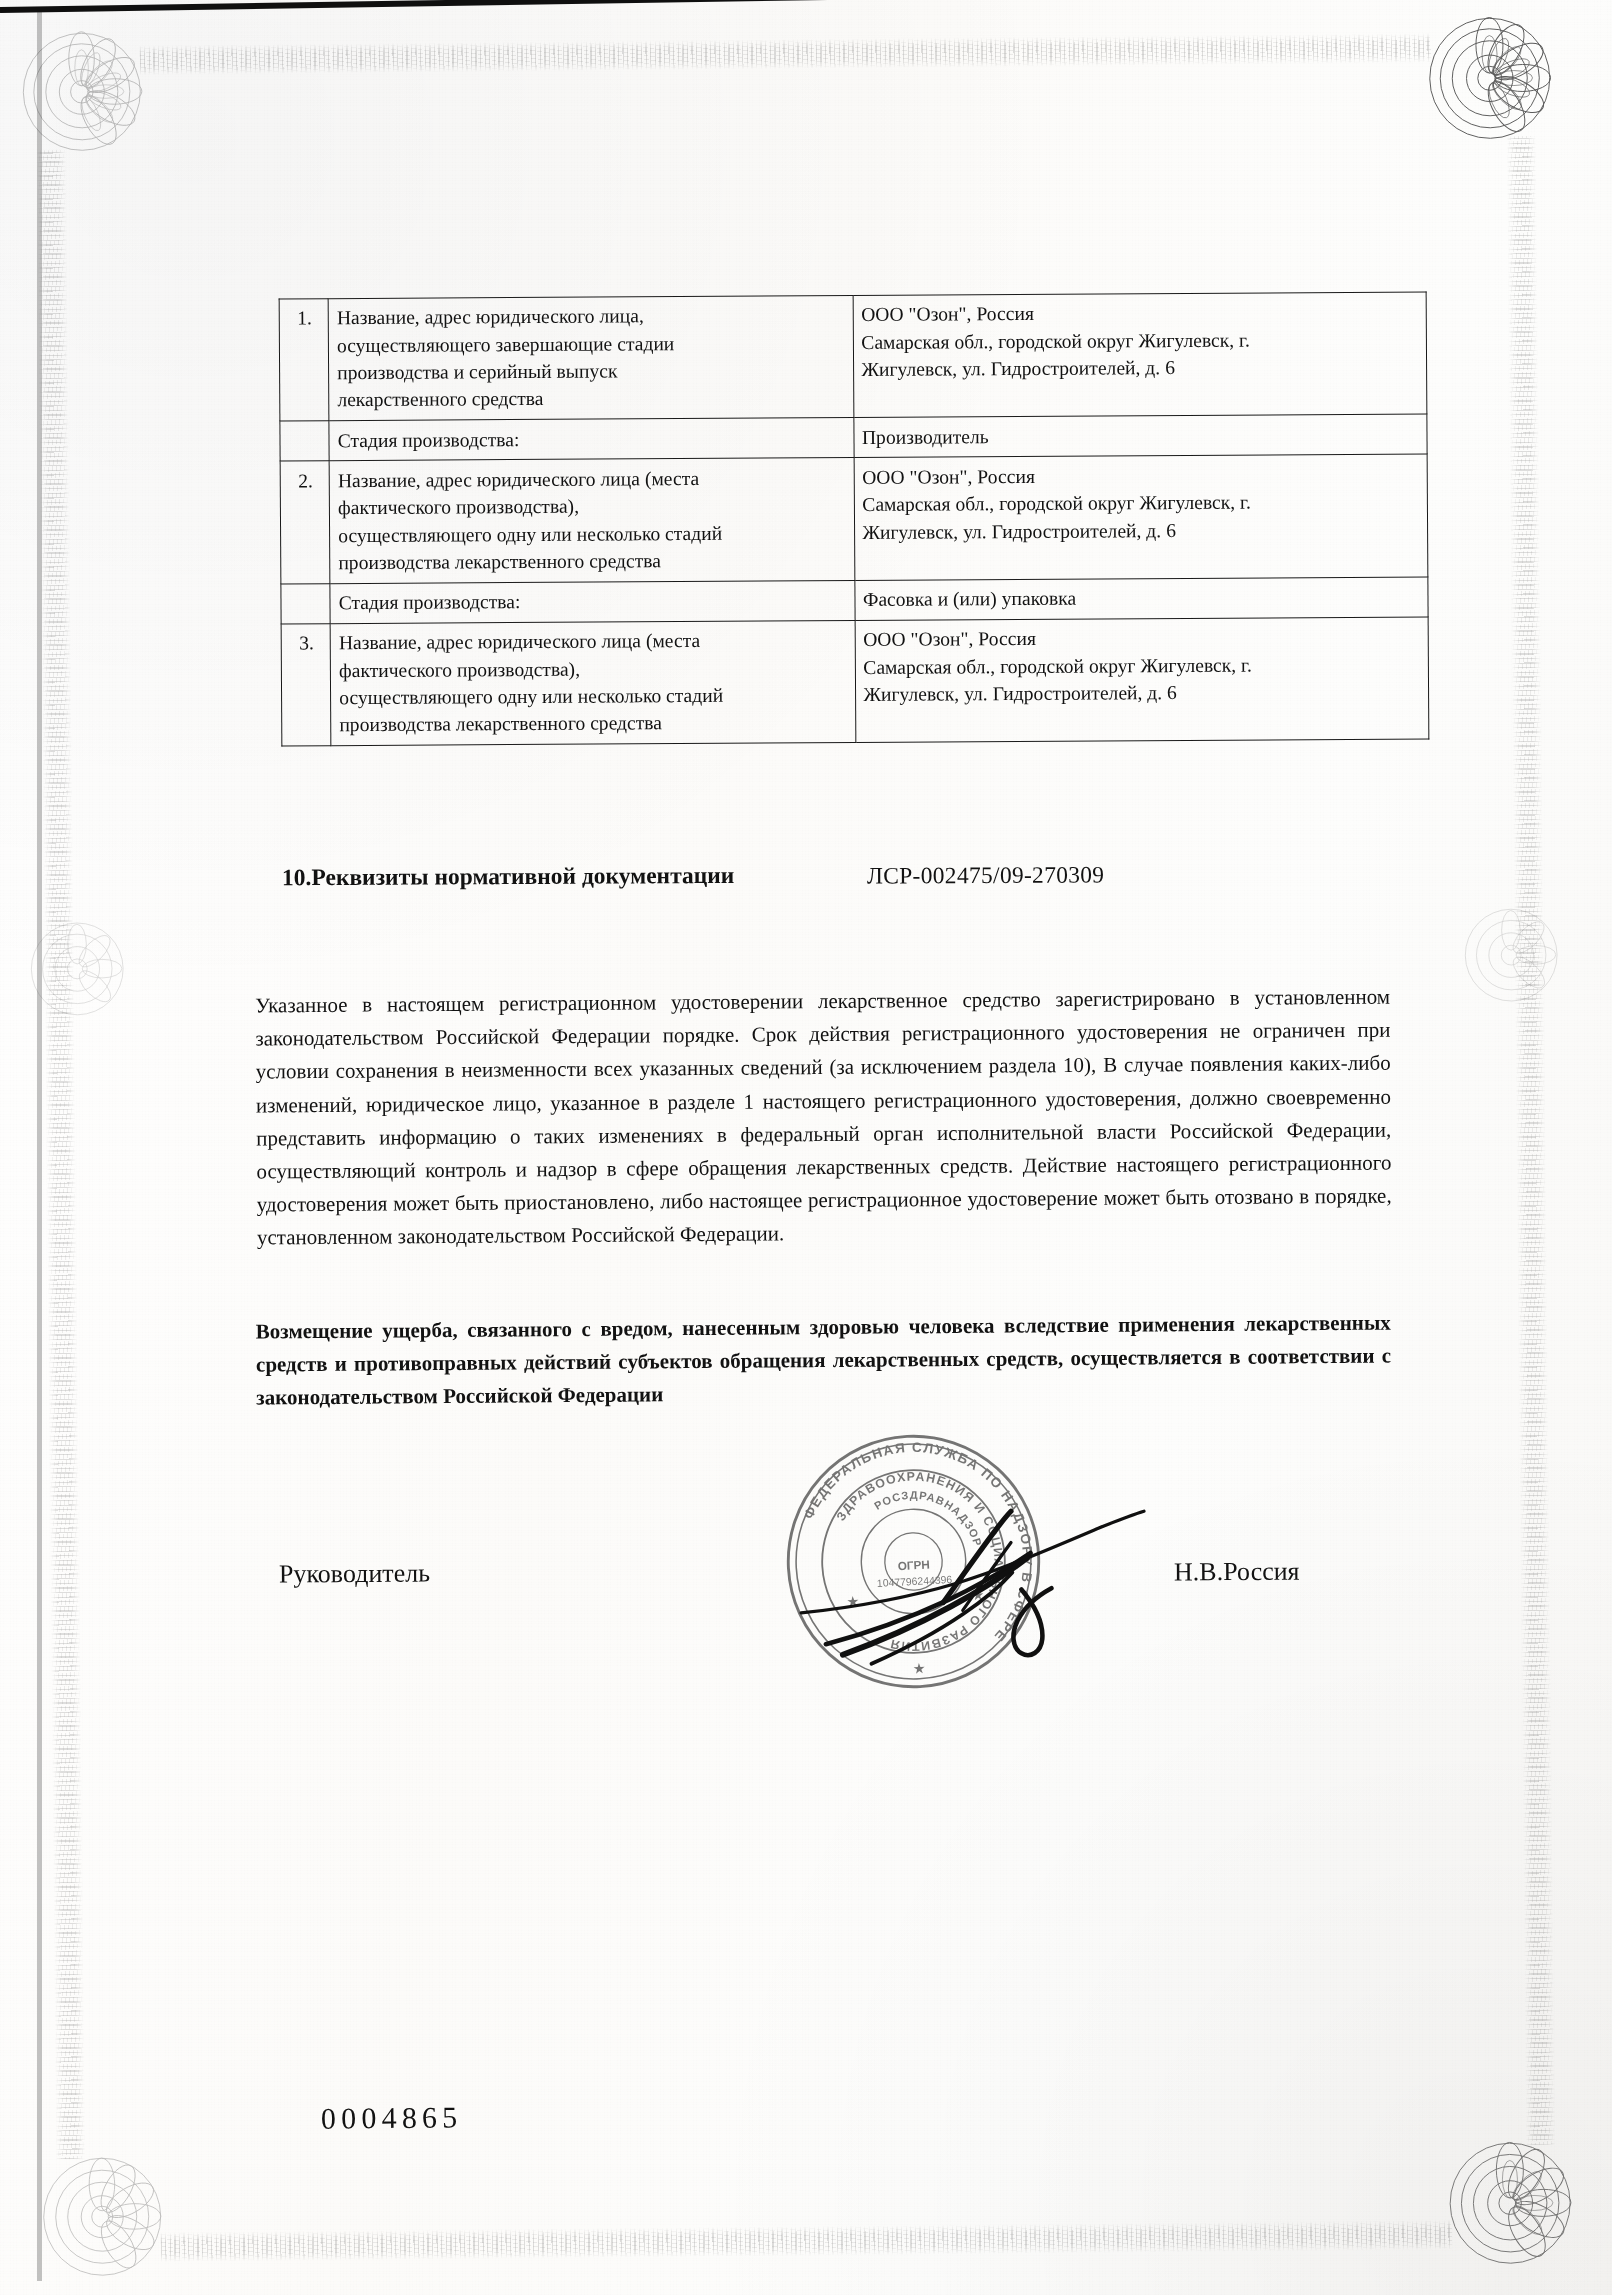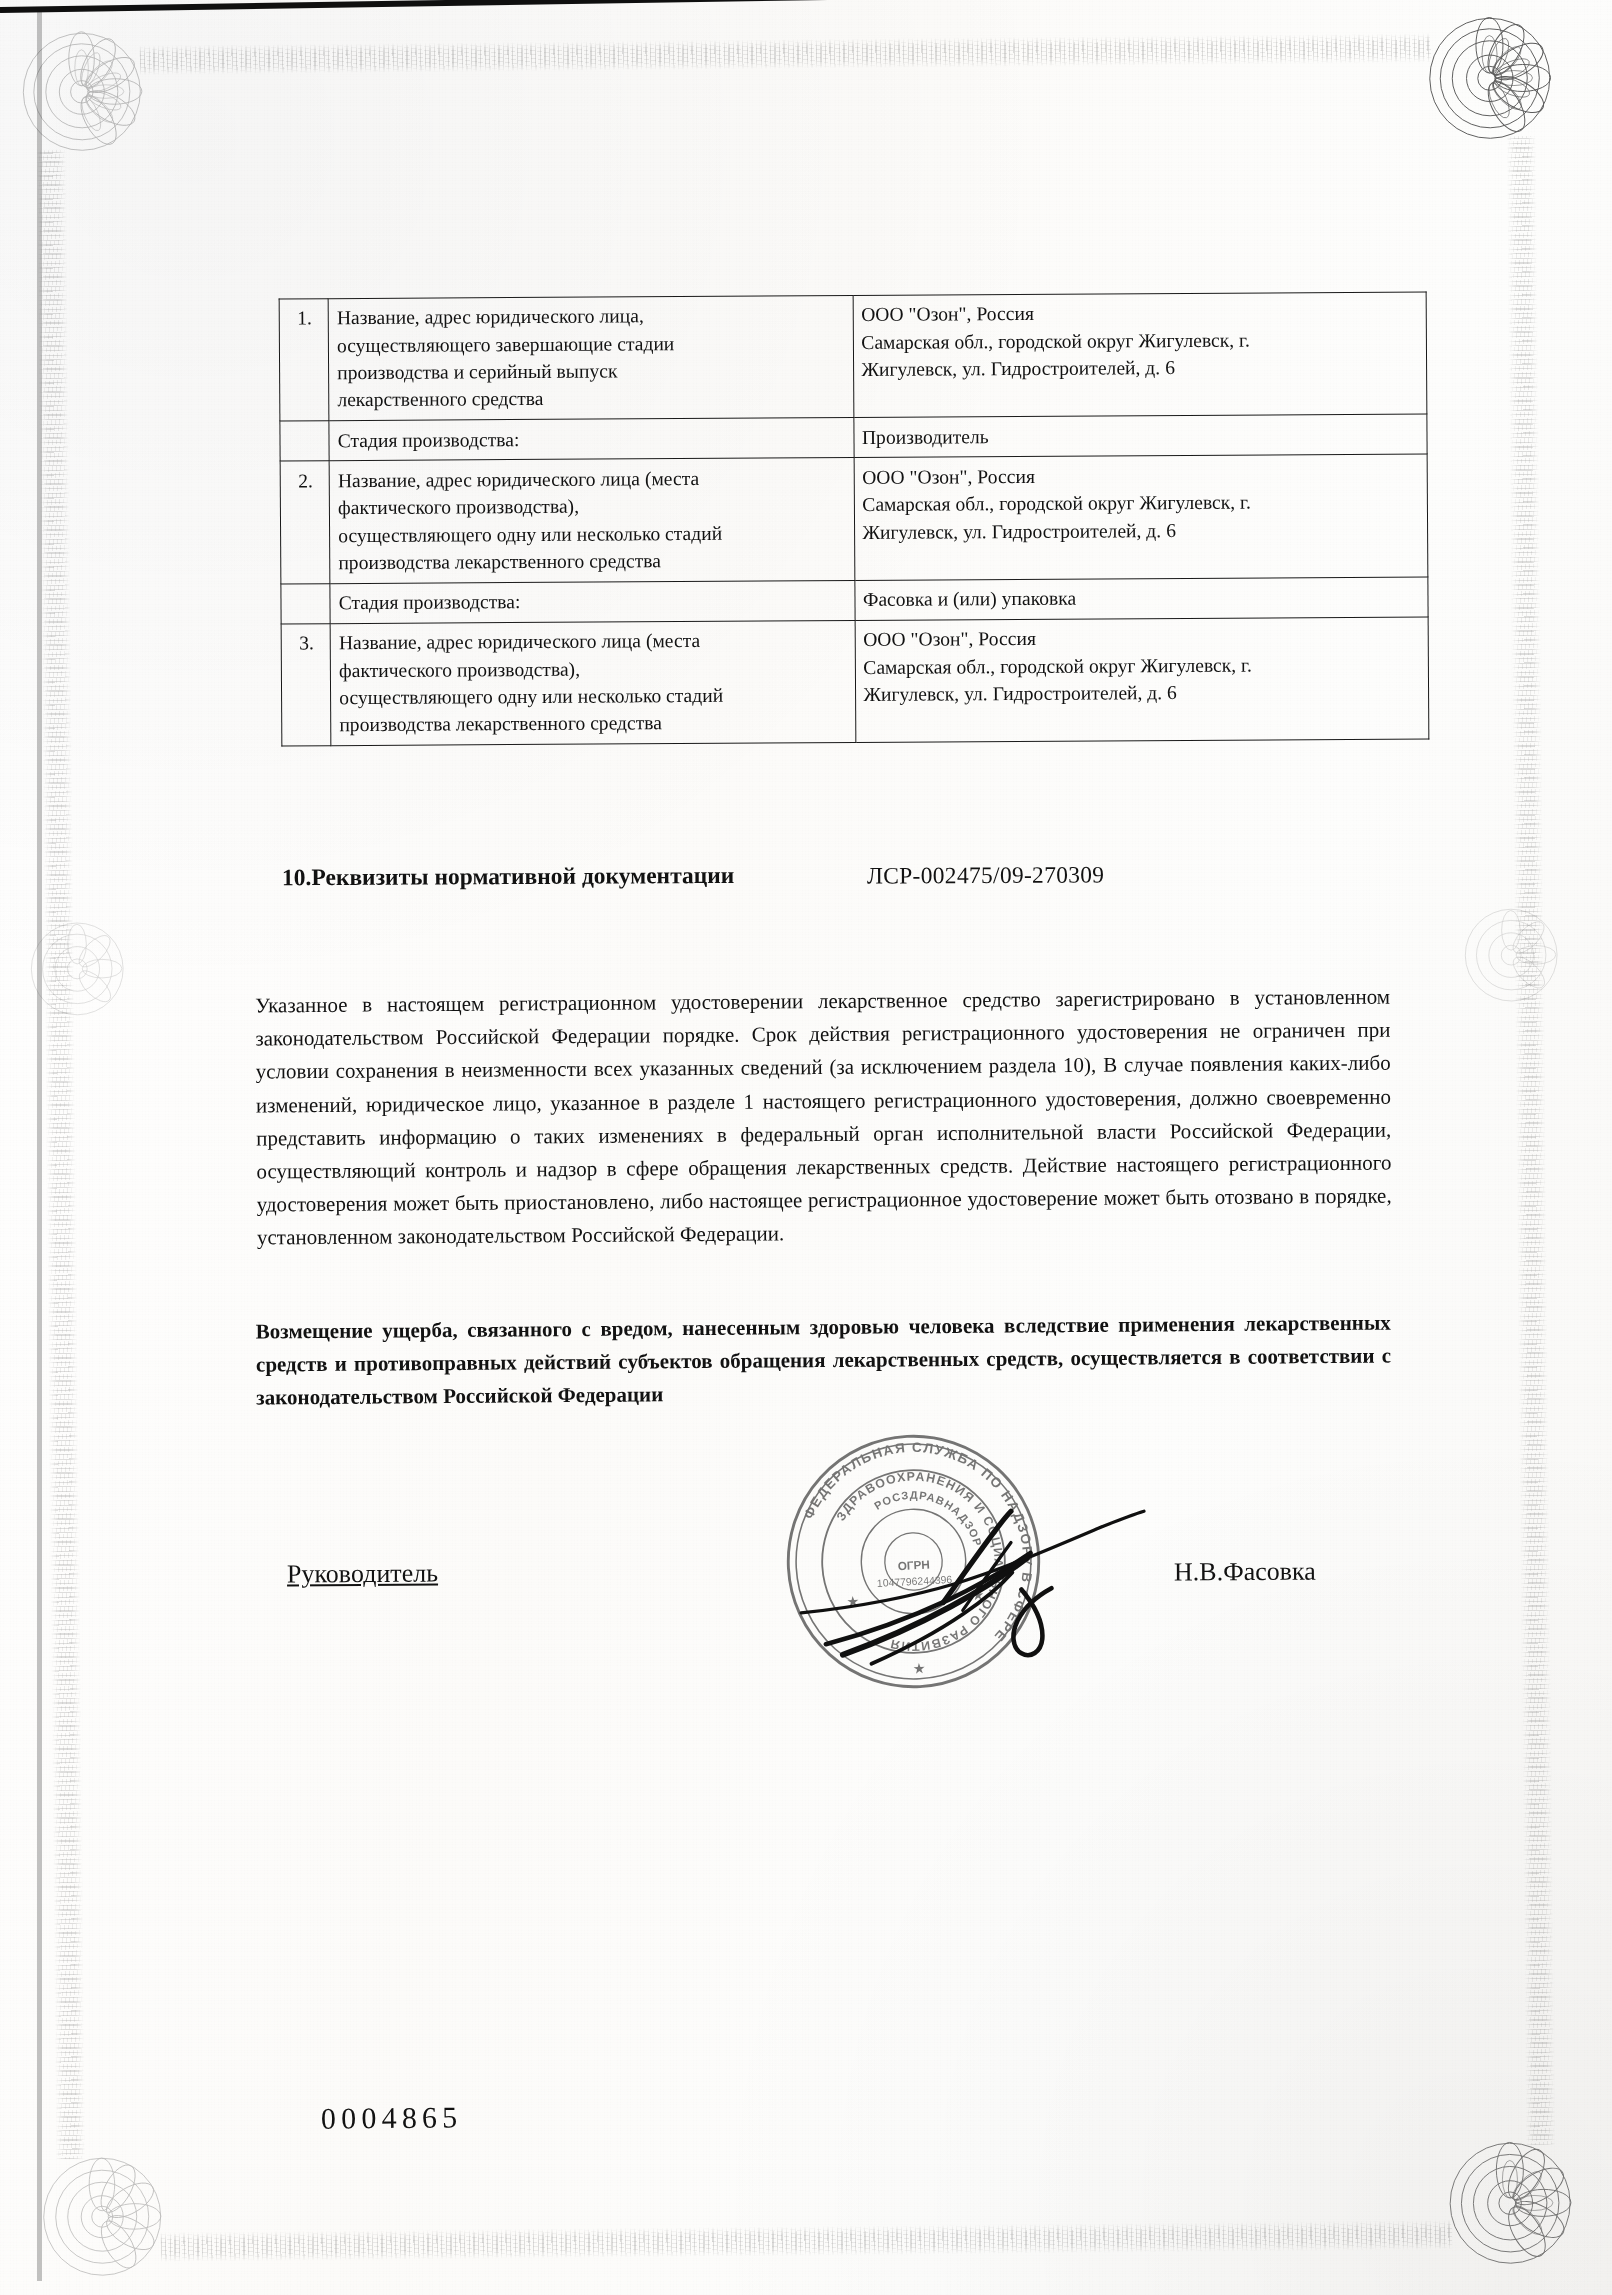--- a/index.html
+++ b/index.html
@@ -113,22 +113,22 @@
     font-size:21px;line-height:1.58;
     text-align:justify;
     transform:rotate(-0.45deg);
   }
   #para-main{top:985px;}
   #para-bold{top:1311px;font-weight:bold;}
   .para p{margin:0;}
 
   
   .sig-label{
-    position:absolute;left:287px;top:1559px;
-    font-size:26px;transform:rotate(-0.35deg);text-decoration:underline;
+    position:absolute;left:279px;top:1559px;
+    font-size:26px;transform:rotate(-0.35deg);
   }
   .sig-name{
     position:absolute;left:1174px;top:1557px;
     font-size:26px;transform:rotate(-0.35deg);
   }
 
   
   .seal{
     position:absolute;left:770px;top:1415px;
     width:287px;height:293px;
@@ -430,17 +430,17 @@
         <path d="M 78,248 C 140,226 196,200 244,174 C 296,146 334,120 360,100" stroke-width="9"></path>
         <path d="M 122,262 C 176,238 224,212 262,186 C 298,162 322,140 338,122" stroke-width="6"></path>
         <path d="M 232,168 C 258,132 286,92 310,60 C 322,44 330,34 336,28" stroke-width="8"></path>
         <path d="M 262,180 C 286,146 314,106 336,76" stroke-width="5"></path>
         <path d="M 352,148 C 372,172 386,200 384,224 C 382,244 366,254 352,246 C 338,238 336,216 346,196 C 356,176 376,158 398,146" stroke-width="7"></path>
       </g>
     </svg>
   </div>
 
   <div class="sig-label">Руководитель</div>
-  <div class="sig-name">Н.В.Фасовка</div>
+  <div class="sig-name">Н.В.Россия</div>
 
   <div class="serial">0004865</div>
 </div>
 
 
 </body></html>

